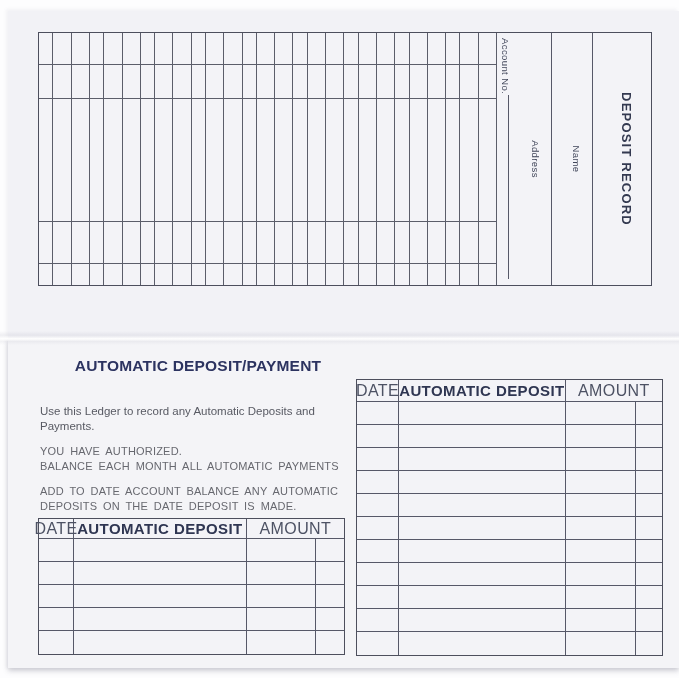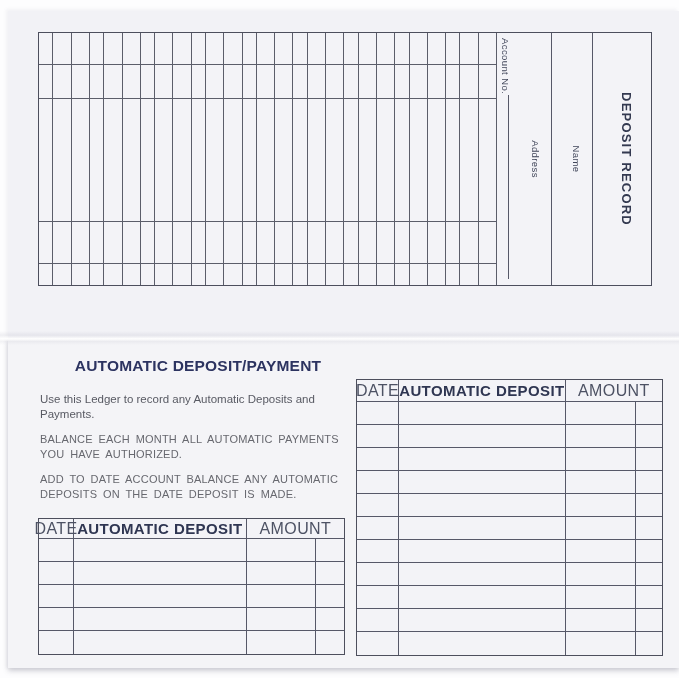--- a/index.html
+++ b/index.html
@@ -70,21 +70,21 @@
     position:absolute;left:0;top:300px;width:679px;text-align:center;
     font-size:10.3px;font-weight:bold;letter-spacing:.3px;word-spacing:2px;
     color:#3b4054;
   }
   
   .reminder-title{
     position:absolute;left:38px;top:358px;width:320px;text-align:center;
     font-size:15.5px;font-weight:bold;line-height:16px;
     letter-spacing:.2px;color:#2c3360;
   }
-  .reminder-paras{position:absolute;left:40px;top:392px;width:304px;}
+  .reminder-paras{position:absolute;left:40px;top:404px;width:304px;}
   .para{margin:0 0 10px 0;line-height:15px;}
   .para.sentence{font-size:11.5px;color:#585a63;}
   .para.caps{font-size:11px;color:#67686f;letter-spacing:.2px;word-spacing:2.5px;}
   .para .u{text-decoration:underline;}
   
   .ledger-table{
     position:absolute;border:1px solid #4d4f5d;background:#f3f3f7;
   }
   .lt-left{left:38px;top:518px;width:307px;}
   .lt-right{left:356px;top:379px;width:307px;}
@@ -167,22 +167,22 @@
   <div class="reminder-title">
     <div>AUTOMATIC DEPOSIT/PAYMENT</div>
   </div>
 
   <div class="reminder-paras">
     <div class="para sentence">
       <div>Use this Ledger to record any Automatic Deposits and</div>
       <div>Payments.</div>
     </div>
     <div class="para caps">
+      <div>YOU HAVE AUTHORIZED.</div>
       <div>BALANCE EACH MONTH ALL AUTOMATIC PAYMENTS</div>
-      <div>YOU HAVE AUTHORIZED.</div>
     </div>
     <div class="para caps">
       <div>ADD TO DATE ACCOUNT BALANCE ANY AUTOMATIC</div>
       <div>DEPOSITS ON THE DATE DEPOSIT IS MADE.</div>
     </div>
   </div>
 
   <div class="ledger-table lt-left">
     <div class="thead">
       <div class="th th-date">DATE</div>

